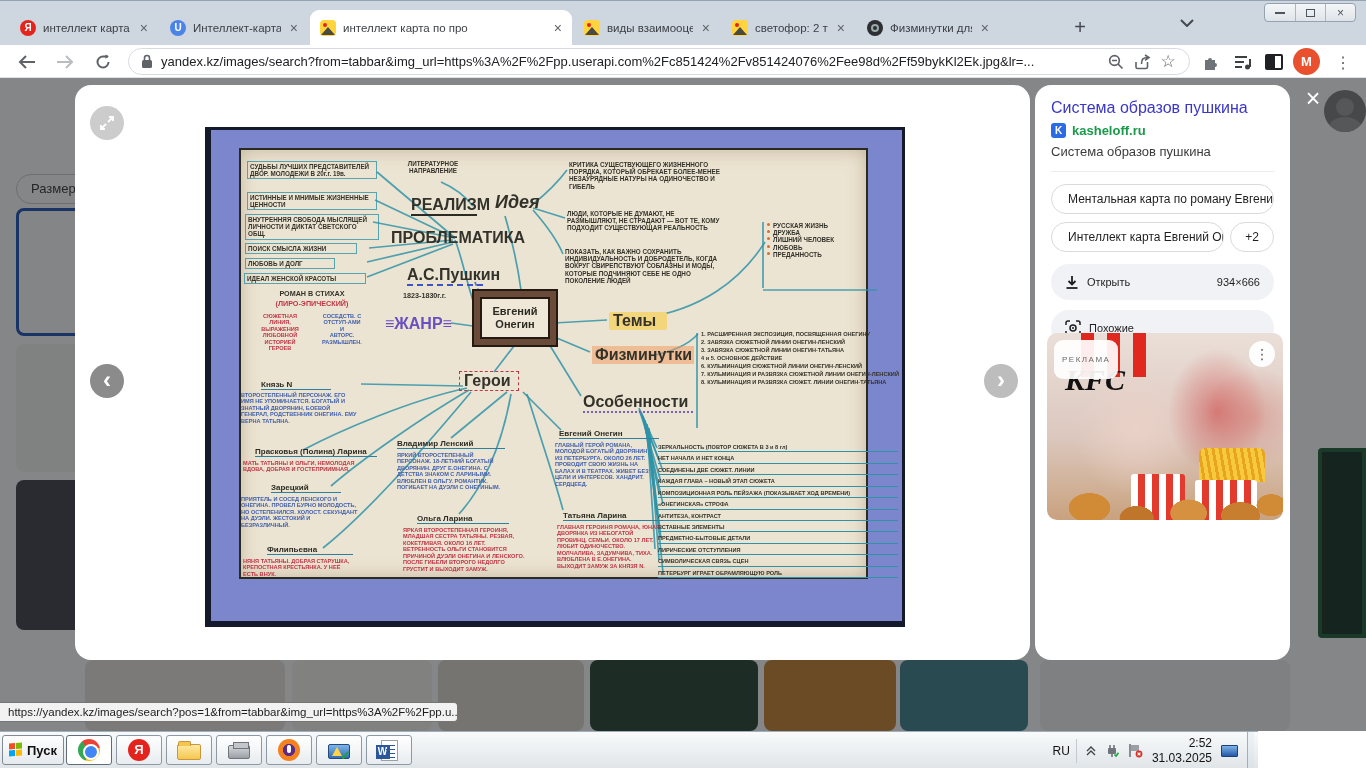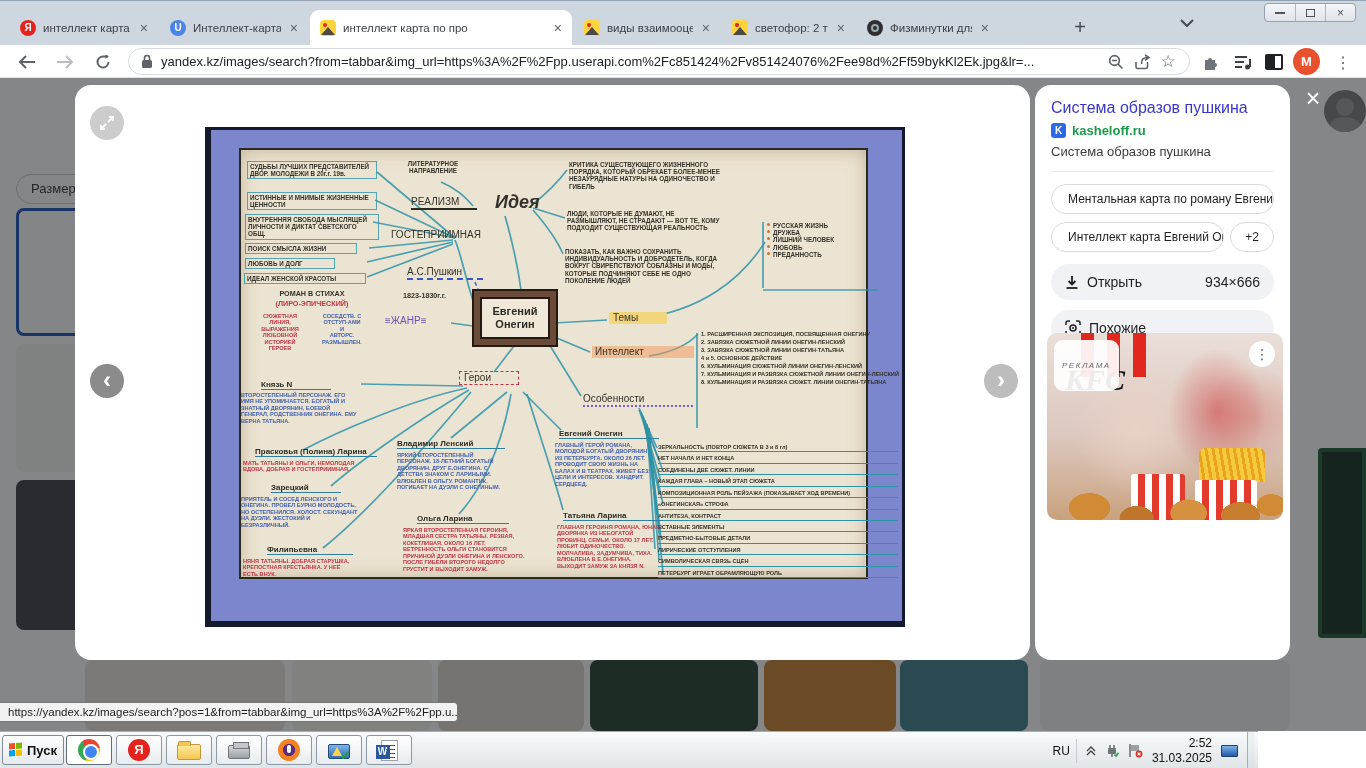--- a/index.html
+++ b/index.html
@@ -52,32 +52,32 @@
 
   
   #lbtitle { font-size:16px; color:#3a36c9; margin-bottom:6px; white-space:nowrap; overflow:hidden; }
   #siterow { display:flex; align-items:center; gap:6px; margin-bottom:6px; }
   #sitefav { width:15px; height:15px; border-radius:3px; background:#2b6be4; color:#fff; font-size:10px; font-weight:bold; text-align:center; line-height:15px; }
   #sitename { font-size:13px; font-weight:bold; color:#1a9a4a; }
   #lbdesc { font-size:13px; color:#3c3c3c; padding-bottom:12px; border-bottom:1px solid #ececec; margin-bottom:12px; }
   .chiprow { display:flex; gap:6px; margin-bottom:8px; }
   .chip { flex:1; height:30px; border:1px solid #d8dade; border-radius:15px; display:flex; align-items:center; gap:6px; padding:0 10px; font-size:12px; color:#1f1f1f; white-space:nowrap; overflow:hidden; }
   .chip-more { flex:none; width:44px; justify-content:center; padding:0; }
-  .bigpill { height:36px; background:#f1f2f5; border-radius:18px; display:flex; align-items:center; gap:8px; padding:0 14px; font-size:14px; color:#1f1f1f; margin-top:12px; }
+  .bigpill { height:36px; background:#f1f2f5; border-radius:18px; display:flex; align-items:center; gap:8px; padding:0 14px; font-size:11px; color:#1f1f1f; margin-top:12px; }
   .bigpill .spacer { flex:1; }
   .halfrow { display:flex; gap:8px; margin-top:10px;align-items:flex-end; }
   .halfrow .bigpill { flex:1; margin-top:0; }
 
   
   #adcard { position:absolute; left:12px; top:248px; width:236px; height:187px; border-radius:10px; overflow:hidden;
     background: radial-gradient(70px 90px at 72% 42%, rgba(205,60,60,.55), transparent 70%),
                 radial-gradient(90px 95px at 38% 52%, rgba(236,210,200,.85), transparent 70%),
                 radial-gradient(70px 70px at 88% 45%, rgba(215,150,140,.7), transparent 72%),
                 linear-gradient(180deg,#eadfd8 0%, #dcc8bf 55%, #c9a27e 100%); }
-  #adbadge { position:absolute; left:7px; top:7px; background:rgba(255,255,255,.92); border-radius:9px; font-size:8px; letter-spacing:1.5px; color:#6b6b6b; padding:21px 8px; z-index:3;font-style:italic; }
+  #adbadge { position:absolute; left:7px; top:7px; background:rgba(255,255,255,.92); border-radius:9px; font-size:8px; letter-spacing:1.5px; color:#6b6b6b; padding:15px 8px; z-index:3; }
   .kstripe { position:absolute; top:0; width:13px; height:44px; background:#e0281e; z-index:1; }
   #kfclogo { position:absolute; left:18px; top:30px; font-family:"Liberation Serif",serif; font-style:italic; font-weight:bold; font-size:30px; color:#111; z-index:2; }
   #addots { position:absolute; right:8px; top:8px; width:26px; height:26px; background:rgba(255,255,255,.95); border-radius:50%; color:#555; font-size:14px; text-align:center; line-height:26px; z-index:3; }
   .bucket { position:absolute; bottom:0; border-radius:3px 3px 7px 7px; background:repeating-linear-gradient(90deg,#fff 0 7px,#e23b2e 7px 14px); z-index:2; }
   #fries { position:absolute; right:18px; bottom:38px; width:66px; height:34px; background:repeating-linear-gradient(80deg,#f7c93c 0 4px,#e8a31f 4px 7px); border-radius:6px 6px 0 0; z-index:1; }
   #pile { position:absolute; left:0; right:0; bottom:-6px; height:52px; z-index:3;
     background: radial-gradient(34px 24px at 18% 65%, #d18a36 60%, transparent 62%),
                 radial-gradient(28px 20px at 38% 85%, #c0762a 60%, transparent 62%),
                 radial-gradient(30px 22px at 60% 75%, #d59040 60%, transparent 62%),
                 radial-gradient(32px 22px at 82% 80%, #c77f2f 60%, transparent 62%),
@@ -85,21 +85,21 @@
 
   
   #mindmap { position:absolute; left:130px; top:42px; width:700px; height:500px; background:#7c86cd; border:3px solid #141a2b; border-left-width:6px; border-bottom-width:6px; }
   #paper { position:absolute; left:28px; top:18px; right:34px; bottom:42px; background:#ece4d2; border:2px solid #2a2a20; box-shadow:inset 0 0 18px rgba(120,95,55,.35); }
   #map-lines { position:absolute; left:0; top:0; }
   #map-lines path { stroke:#2f93a8; stroke-width:1.7; fill:none; opacity:.85; }
   #map-lines path.dash { stroke:#3b55c9; stroke-dasharray:4 3; }
   .n { position:absolute; line-height:1.15; }
   .blk { color:#33322a; } .red { color:#c03545; } .blu { color:#3f5fae; } .pur { color:#6a4fc0; }
   .xs { font-size:5.6px; font-weight:bold; } .sm { font-size:6.3px; font-weight:bold; }
-  .sm2 { font-size:7.2px; font-weight:bold; } .md { font-size:10px; font-weight:normal; }
+  .sm2 { font-size:7.2px; font-weight:bold; } .md { font-size:16px; font-weight:bold; }
   .big { font-size:18px; font-weight:bold; font-style:italic; }
   .ctr { text-align:center; }
   .tealbox div { border:1px solid rgba(47,147,168,.8); padding:1px 2px; }
   .ulk { border-bottom:2px solid #2b2b22; } .uld { border-bottom:2px dashed #3b55c9; } .ulp { border-bottom:2px dotted #7a5fc0; }
   .hl { background:#f3d57b; padding:0 4px; border-radius:2px; }
   .hl2 { background:rgba(240,150,90,.5); padding:0 3px; }
   .dots div::before { content:""; display:inline-block; width:3px; height:3px; border-radius:50%; background:#d07030; margin-right:3px; vertical-align:2px; }
   .feat div { border-bottom:1.2px solid #2f93a8; margin-bottom:3px; padding-bottom:1px; }
   .num div { margin-bottom:1.5px; }
   .chead { font-size:8px; font-weight:bold; color:#2c2c24; border-bottom:1.5px solid #2e7f9e; display:inline-block; }
@@ -363,21 +363,21 @@
               <div>ИДЕАЛ ЖЕНСКОЙ КРАСОТЫ</div>
             </div>
             <div class="n blk sm ctr" style="left: 168px; top: 30px; width: 108px;">
               <div>ЛИТЕРАТУРНОЕ</div>
               <div>НАПРАВЛЕНИЕ</div>
             </div>
             <div class="n blk md ulk" style="left: 200px; top: 66px; width: 66px;">
               <div>РЕАЛИЗМ</div>
             </div>
             <div class="n blk md" style="left: 180px; top: 99px; width: 112px;">
-              <div>ГОСТЕПРИИМНАЯ</div>
+              <div>ПРОБЛЕМАТИКА</div>
             </div>
             <div class="n blk md uld" style="left: 196px; top: 136px; width: 76px;">
               <div>А.С.Пушкин</div>
             </div>
             <div class="n blk sm2" style="left: 192px; top: 162px; width: 80px;">
               <div>1823-1830г.г.</div>
             </div>
             <div class="n pur md" style="left: 174px; top: 185px; width: 72px;">
               <div>≡ЖАНР≡</div>
             </div>
@@ -418,21 +418,21 @@
               <div>Темы</div>
             </div>
             <div class="n blk sm dots" style="left: 556px; top: 92px; width: 108px;">
               <div>РУССКАЯ ЖИЗНЬ</div>
               <div>ДРУЖБА</div>
               <div>ЛИШНИЙ ЧЕЛОВЕК</div>
               <div>ЛЮБОВЬ</div>
               <div>ПРЕДАННОСТЬ</div>
             </div>
             <div class="n blk md hl2" style="left: 381px; top: 216px; width: 102px;">
-              <div>Интеллект</div>
+              <div>Физминутки</div>
             </div>
             <div class="n blk xs num" style="left: 490px; top: 201px; width: 212px;">
               <div>1. РАСШИРЕННАЯ ЭКСПОЗИЦИЯ, ПОСВЯЩЕННАЯ ОНЕГИНУ</div>
               <div>2. ЗАВЯЗКА СЮЖЕТНОЙ ЛИНИИ ОНЕГИН-ЛЕНСКИЙ</div>
               <div>3. ЗАВЯЗКА СЮЖЕТНОЙ ЛИНИИ ОНЕГИН-ТАТЬЯНА</div>
               <div>4 и 5. ОСНОВНОЕ ДЕЙСТВИЕ</div>
               <div>6. КУЛЬМИНАЦИЯ СЮЖЕТНОЙ ЛИНИИ ОНЕГИН-ЛЕНСКИЙ</div>
               <div>7. КУЛЬМИНАЦИЯ И РАЗВЯЗКА СЮЖЕТНОЙ ЛИНИИ ОНЕГИН-ЛЕНСКИЙ</div>
               <div>8. КУЛЬМИНАЦИЯ И РАЗВЯЗКА СЮЖЕТ. ЛИНИИ ОНЕГИН-ТАТЬЯНА</div>
             </div>

